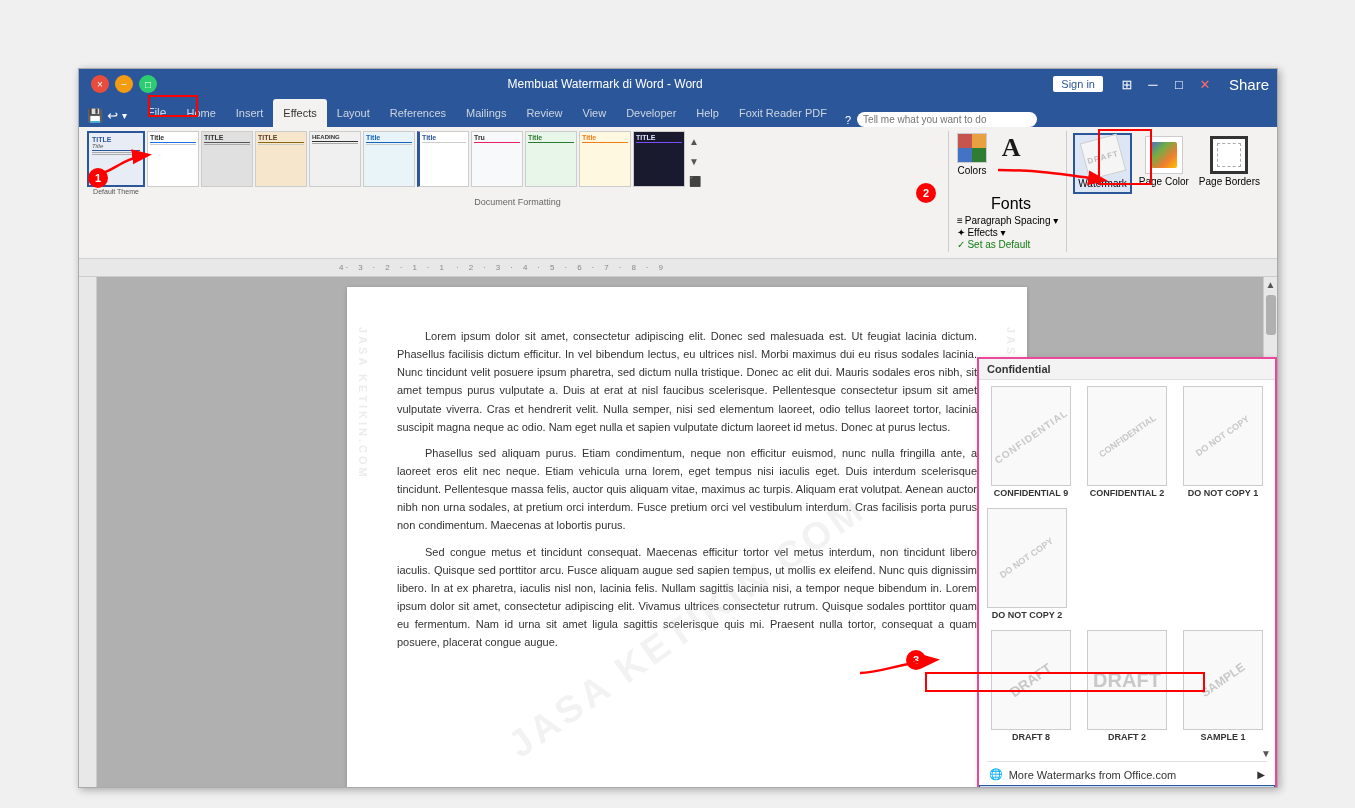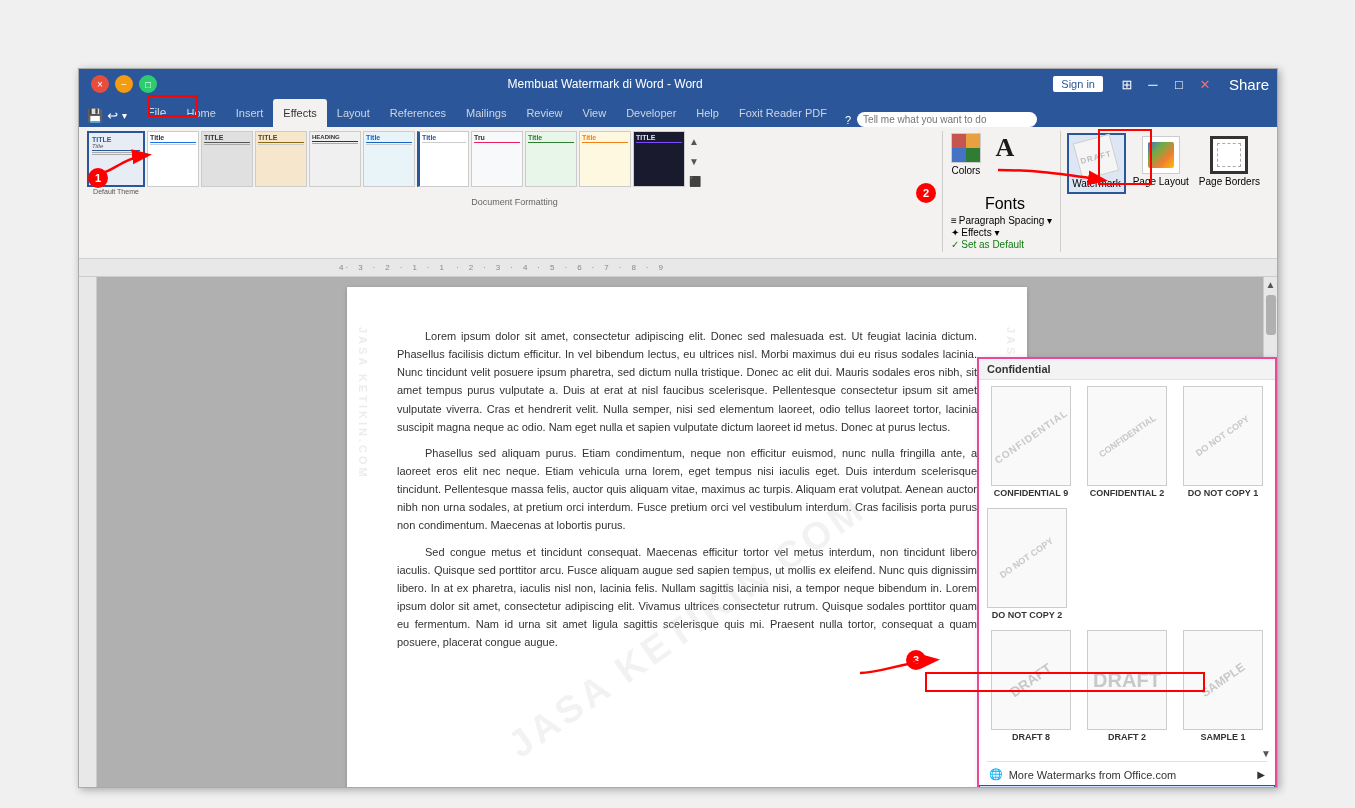--- a/index.html
+++ b/index.html
@@ -250,21 +250,21 @@
       <div style="display:flex;flex-direction:column;align-items:center;cursor:pointer;border:2px solid #2b579a;background:#dce6f5;padding:3px;">
         <div style="width:38px;height:38px;background:#f5f5f5;border:1px solid #ccc;display:flex;align-items:center;justify-content:center;font-size:10px;color:#aaa;font-weight:bold;transform:rotate(-15deg);overflow:hidden;">
           <span style="font-size:8px;color:#bbb;letter-spacing:1px;">DRAFT</span>
         </div>
         <span style="font-size:10px;margin-top:2px;">Watermark</span>
       </div>
       <div style="display:flex;flex-direction:column;align-items:center;cursor:pointer;padding:3px;">
         <div style="width:38px;height:38px;background:#fff;border:1px solid #ccc;display:flex;align-items:center;justify-content:center;">
           <div style="width:26px;height:26px;background:linear-gradient(135deg,#4472c4,#70ad47,#ed7d31,#ffc000);border-radius:2px;"></div>
         </div>
-        <span style="font-size:10px;margin-top:2px;">Page Layout</span>
+        <span style="font-size:10px;margin-top:2px;">Page Color</span>
       </div>
       <div style="display:flex;flex-direction:column;align-items:center;cursor:pointer;padding:3px;">
         <div style="width:38px;height:38px;border:3px solid #333;background:#fff;display:flex;align-items:center;justify-content:center;">
           <div style="width:24px;height:24px;border:1px dashed #aaa;"></div>
         </div>
         <span style="font-size:10px;margin-top:2px;">Page Borders</span>
       </div>
     </div>
   </div>
 

